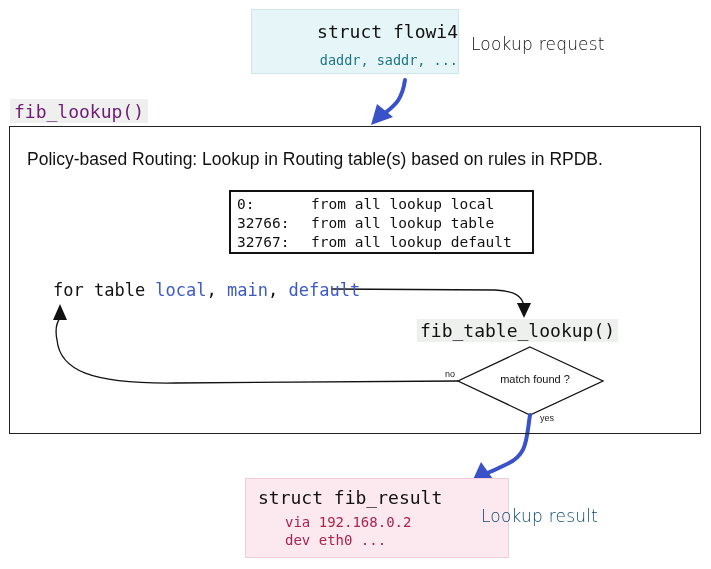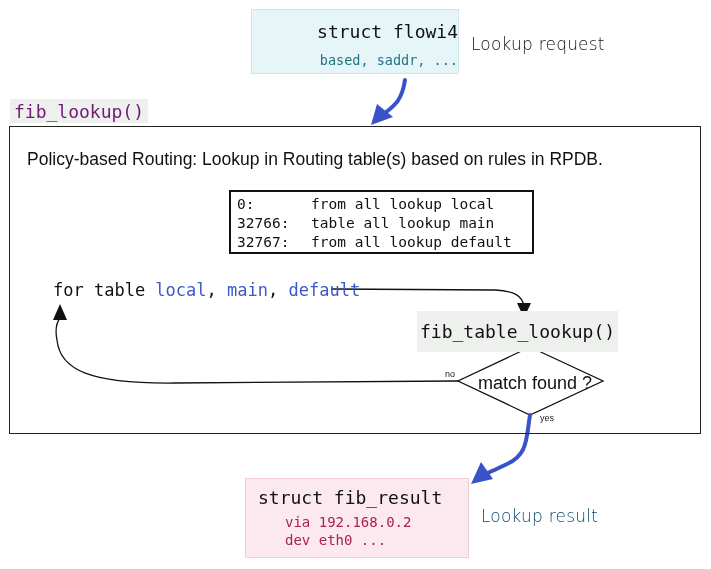--- a/index.html
+++ b/index.html
@@ -18,27 +18,27 @@
     #main-box { left: 9px; top: 126px; width: 692px; height: 308px; border: 1.5px solid #222; box-sizing: border-box; }
     #policy-text { left: 27px; top: 149px; font-size: 17.5px; color: #111; white-space: nowrap; }
 
     #rules-box { left: 203px; top: 190px; width: 305px; height: 64px; border: 2px solid #111; box-sizing: border-box; padding: 3px 0 0 6px; font-size: 14.5px; line-height: 19px; color: #111; margin-left: 26px; }
     .rule-row { white-space: pre; }
     .rule-prio { display: inline-block; width: 74px; }
 
     #for-line { left: 53px; top: 280px; font-size: 17px; color: #111; white-space: nowrap; }
     .tbl { color: #3b59c9; }
 
-    #ftl-label { left: 417px; top: 311px; background: #eef0ee; padding: 10px 3px; font-size: 18px; color: #111; }
+    #ftl-label { left: 417px; top: 319px; background: #eef0ee; padding: 1px 3px; font-size: 18px; color: #111; }
 
-    #decision-text { left: 475px; top: 373px; width: 120px; text-align: center; font-size: 18px; color: #111; }
+    #decision-text { left: 475px; top: 373px; width: 120px; text-align: center; font-size: 11px; color: #111; }
     #no-label { left: 445px; top: 369px; font-size: 9px; color: #222; }
     #yes-label { left: 540px; top: 413px; font-size: 9px; color: #222; }
 
-    #res-box { left: 245px; top: 478px; width: 224px; height: 80px; background: #fce9ef; border: 1px solid #f2ccd8; box-sizing: border-box; }
+    #res-box { left: 245px; top: 478px; width: 264px; height: 80px; background: #fce9ef; border: 1px solid #f2ccd8; box-sizing: border-box; }
     #res-title { position: absolute; left: 12px; top: 8px; font-size: 18px; color: #111; }
     #res-via { position: absolute; left: 39px; top: 35px; font-size: 14px; color: #a8234e; }
     #res-dev { position: absolute; left: 39px; top: 53px; font-size: 14px; color: #a8234e; }
     #res-label { left: 481px; top: 506px; font-size: 17px; color: #0c4a6e; }
 
     svg#wires { position: absolute; left: 0; top: 0; }
   </style>
 </head>
 <body>
 
@@ -59,32 +59,32 @@
 
   <path d="M458,381 L175,383 C90,384 60,370 57,340 C55,330 57,322 60,318" stroke="#111" stroke-width="1.3" fill="none"></path>
   <path d="M53,320 L67,320 L60,304 z" fill="#111"></path>
 
   <path d="M530,415 C526,440 528,455 505,465 C495,470 490,472 485,474" stroke="#3a52c8" stroke-width="4" fill="none" stroke-linecap="round"></path>
   <path d="M471,484 L481,462 L493,479 z" fill="#3a52c8"></path>
 </svg>
 
 <div id="req-box" class="abs">
   <div id="req-title" class="mono">struct flowi4</div>
-  <div id="req-fields" class="mono">based, saddr,  ...</div>
+  <div id="req-fields" class="mono">daddr, saddr,  ...</div>
 </div>
 <div id="req-label" class="abs hand">Lookup request</div>
 
 <div id="fn-label" class="abs mono">fib_lookup()</div>
 
 <div id="main-box" class="abs"></div>
 <div id="policy-text" class="abs">Policy-based Routing: Lookup in Routing table(s) based on rules in RPDB.</div>
 
 <div id="rules-box" class="abs mono">
   <div class="rule-row"><span class="rule-prio">0:</span><span>from all lookup local</span></div>
-  <div class="rule-row"><span class="rule-prio">32766:</span><span>table all lookup main</span></div>
+  <div class="rule-row"><span class="rule-prio">32766:</span><span>from all lookup table</span></div>
   <div class="rule-row"><span class="rule-prio">32767:</span><span>from all lookup default</span></div>
 </div>
 
 <div id="for-line" class="abs mono"><span>for table </span><span class="tbl">local</span><span>, </span><span class="tbl">main</span><span>, </span><span class="tbl">default</span></div>
 
 <div id="ftl-label" class="abs mono">fib_table_lookup()</div>
 
 <div id="decision-text" class="abs">match found ?</div>
 <div id="no-label" class="abs">no</div>
 <div id="yes-label" class="abs">yes</div>

